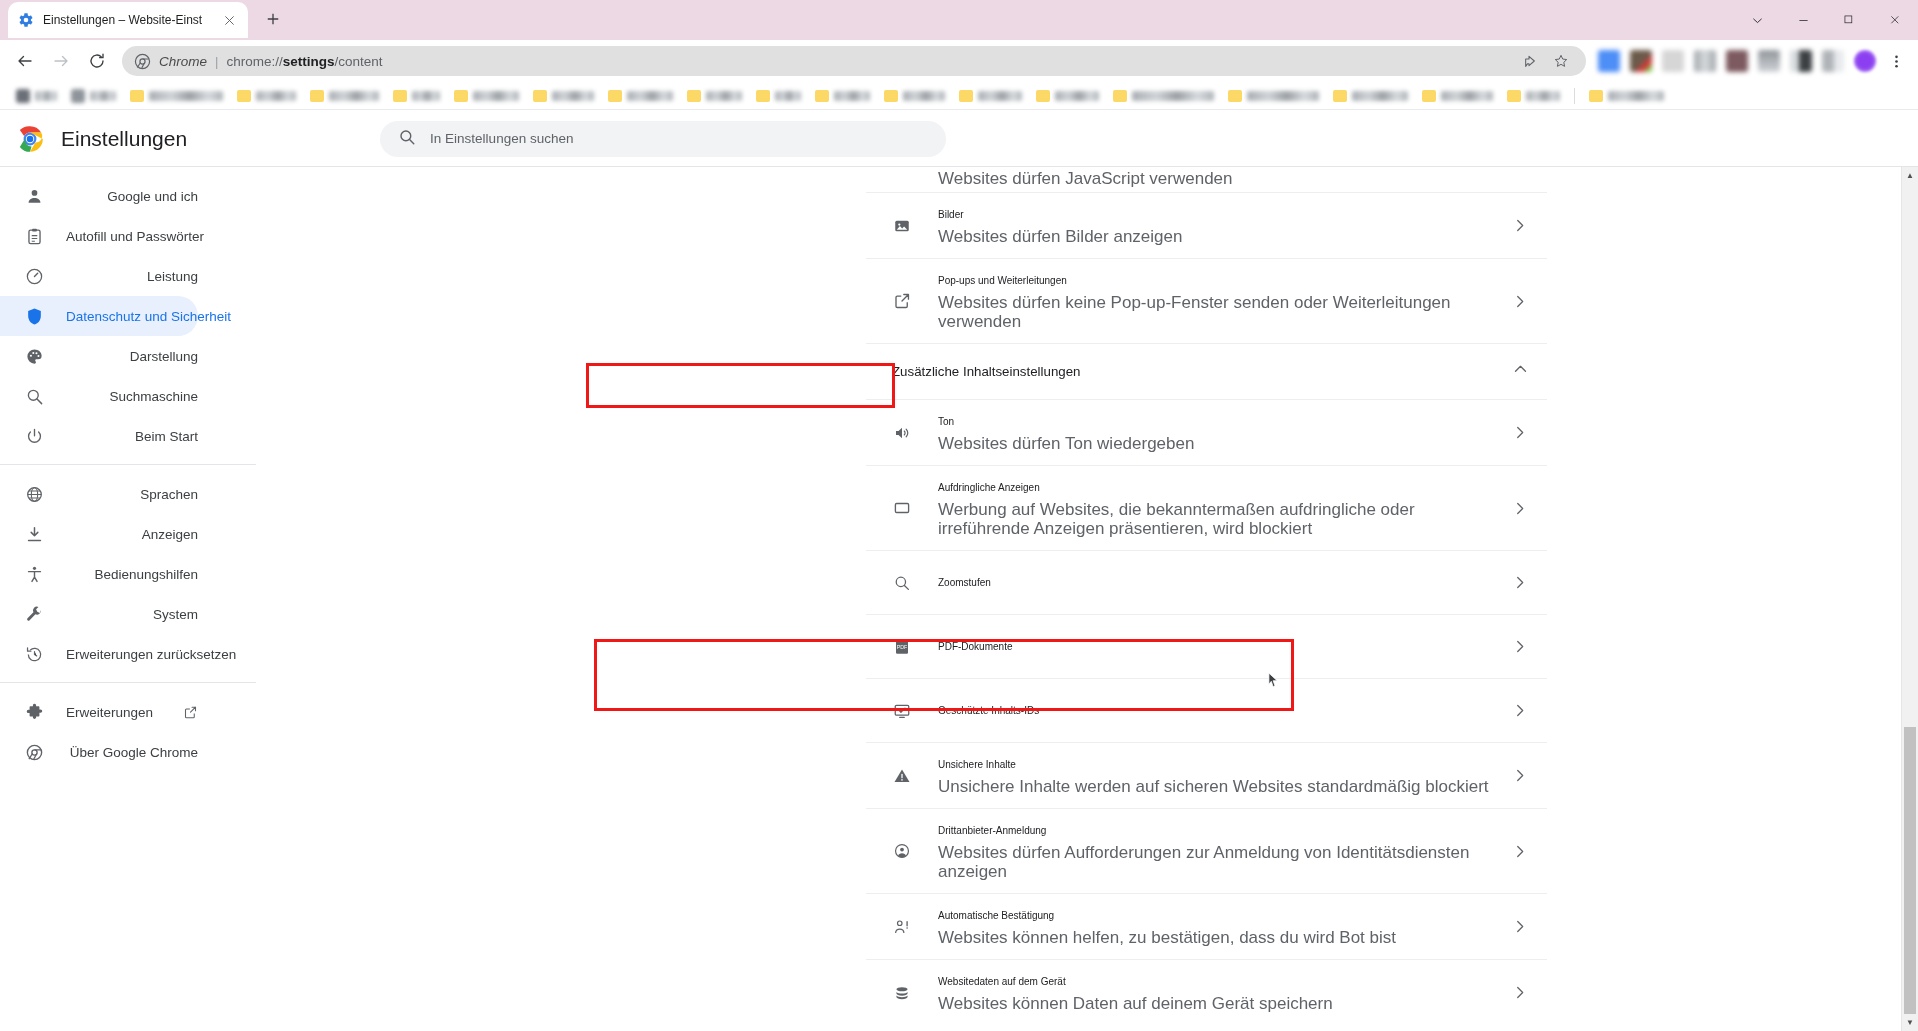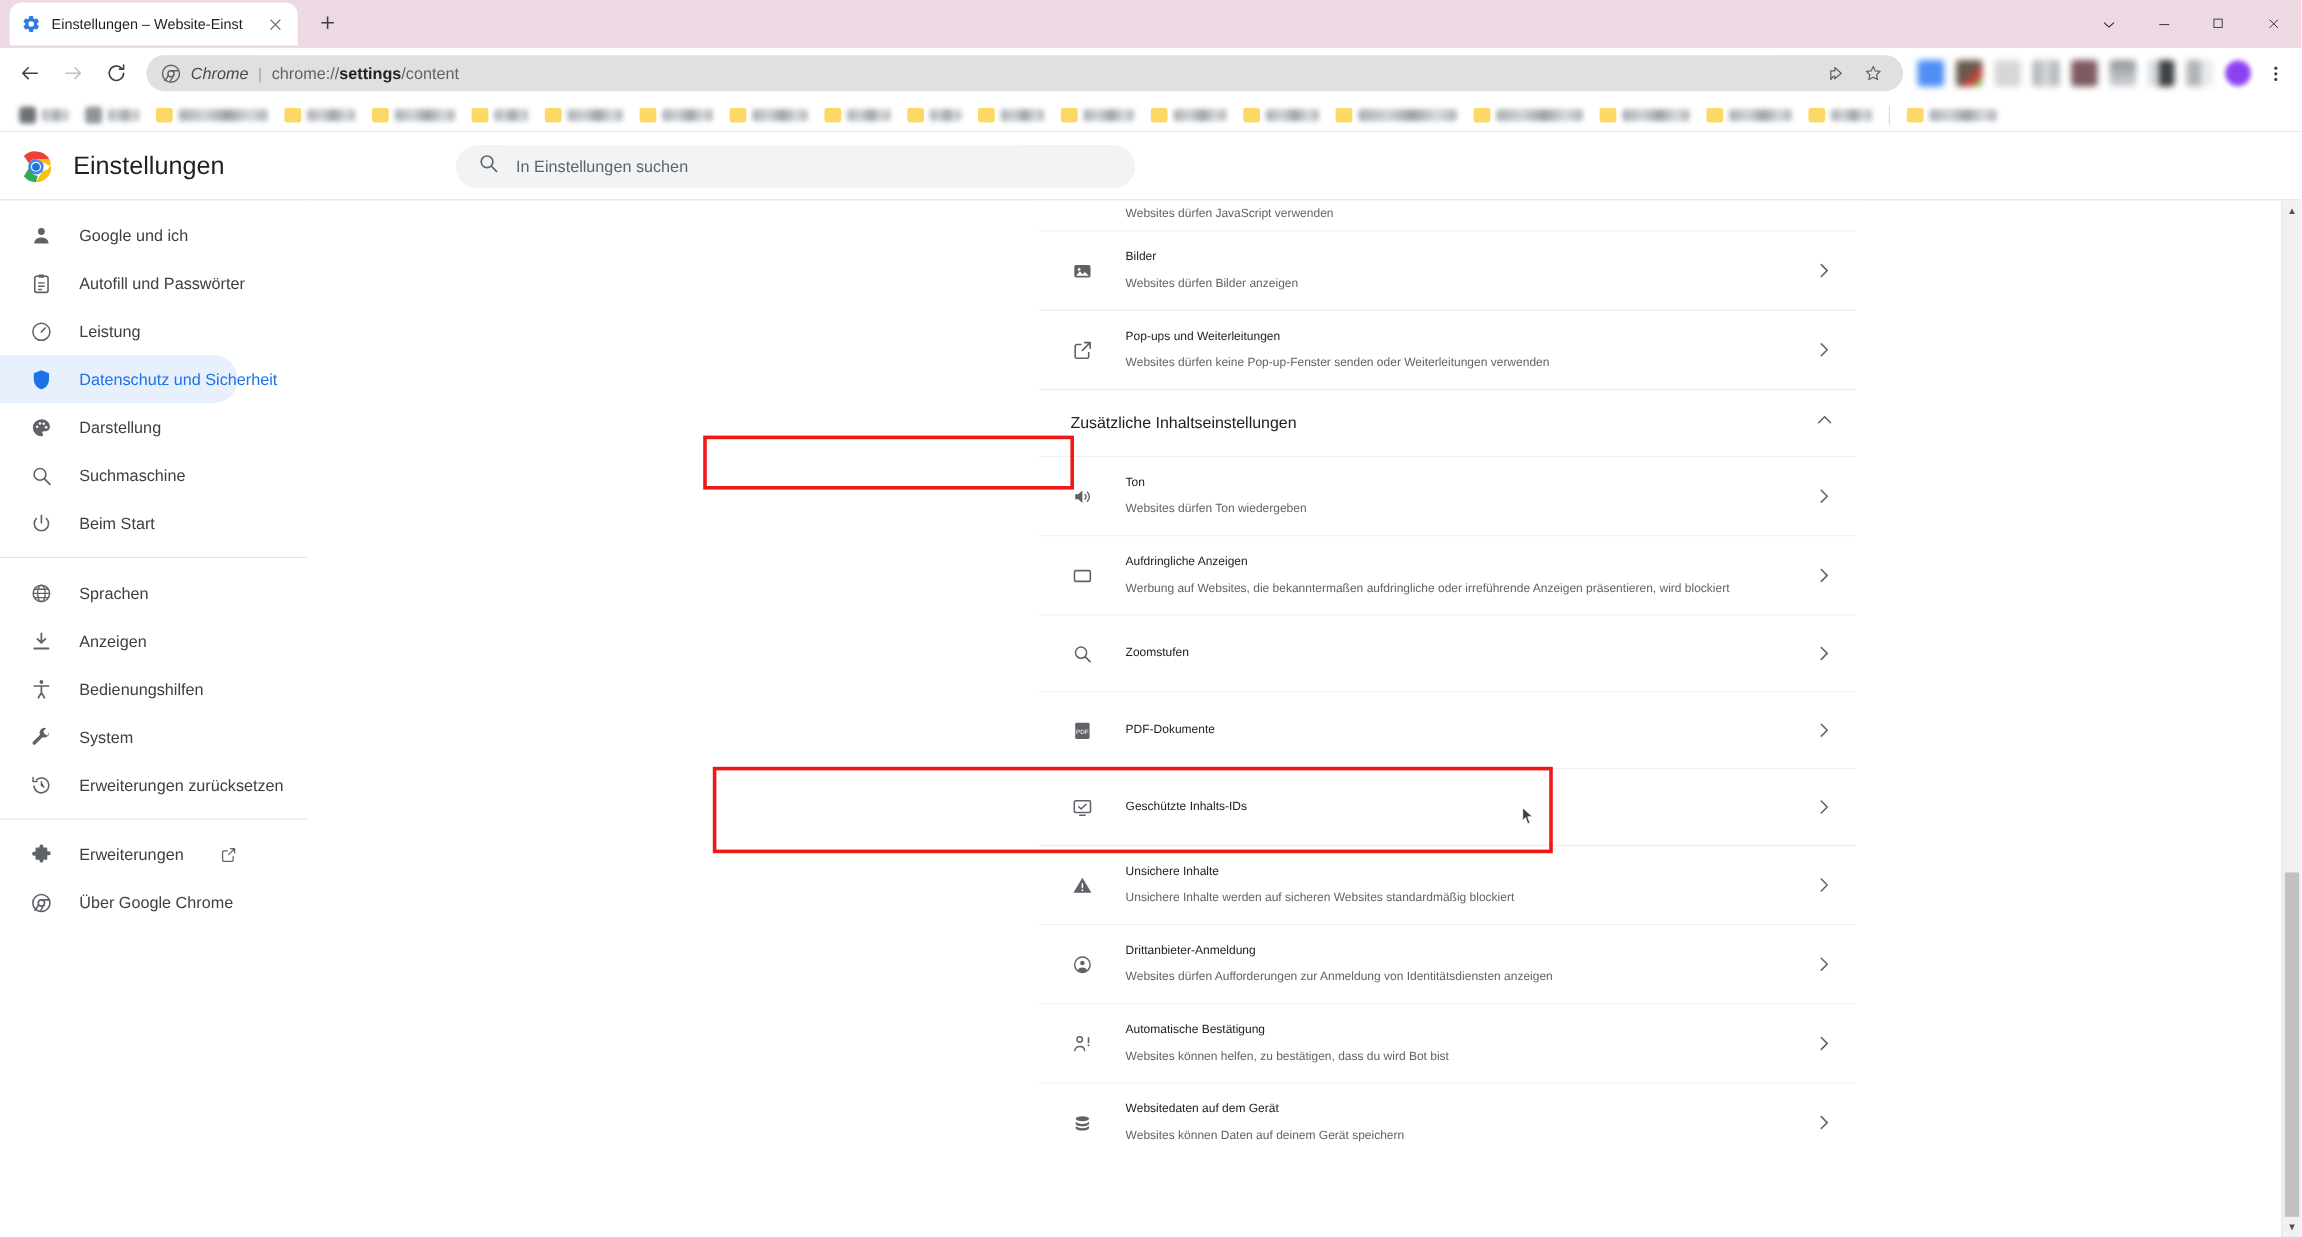--- a/index.html
+++ b/index.html
@@ -166,20 +166,21 @@
   .nav-item {
     height: 40px;
     display: flex; align-items: center;
     padding-left: 24px;
     gap: 22px;
     border-radius: 0 20px 20px 0;
     margin-right: 58px;
     color: #3c4043;
     font-size: 13.5px;
     white-space: nowrap;
+    justify-content: space-between;
   }
   .nav-item .ic { width: 20px; height: 20px; flex:0 0 20px; display:flex;align-items:center;justify-content:center; }
   .nav-item.active { background: #e8f0fe; color: #1a73e8; }
   .nav-item.active .ic { color: #1a73e8; }
   .nav-sep { height: 1px; background: #e3e5e8; margin: 8px 0 9px 0; }
   .nav-ext-ic { margin-left: 8px; width:15px;height:15px; display:inline-flex; }
 
   
   .content {
     flex: 1 1 auto;
@@ -202,21 +203,21 @@
     background: #fff;
   }
   .row .ic {
     width: 20px; height: 20px; flex: 0 0 20px;
     margin: 0 26px 0 26px;
     color: #5f6368;
     display: flex; align-items: center; justify-content: center;
   }
   .row .txt { flex: 1 1 auto; padding: 12px 0; min-width: 0; }
   .row .t1 { font-size: 10px; color: #202124; line-height: 20px; }
-  .row .t2 { font-size: 10px; color: #5f6368; line-height: 19px; margin-top: 2px; }
+  .row .t2 { font-size: 17px; color: #5f6368; line-height: 19px; margin-top: 2px; }
   .row .arrow { color: #5f6368; flex: 0 0 20px; display:flex;align-items:center;justify-content:center; }
 
   .row.partial { min-height: 12px; border-bottom: 1px solid #eceef0; padding-bottom:0; }
   .row.partial .txt { padding: 0 0 4px 0; }
 
   .section-head {
     display: flex;
     align-items: center;
     min-height: 56px;
     border-bottom: 1px solid #eceef0;

